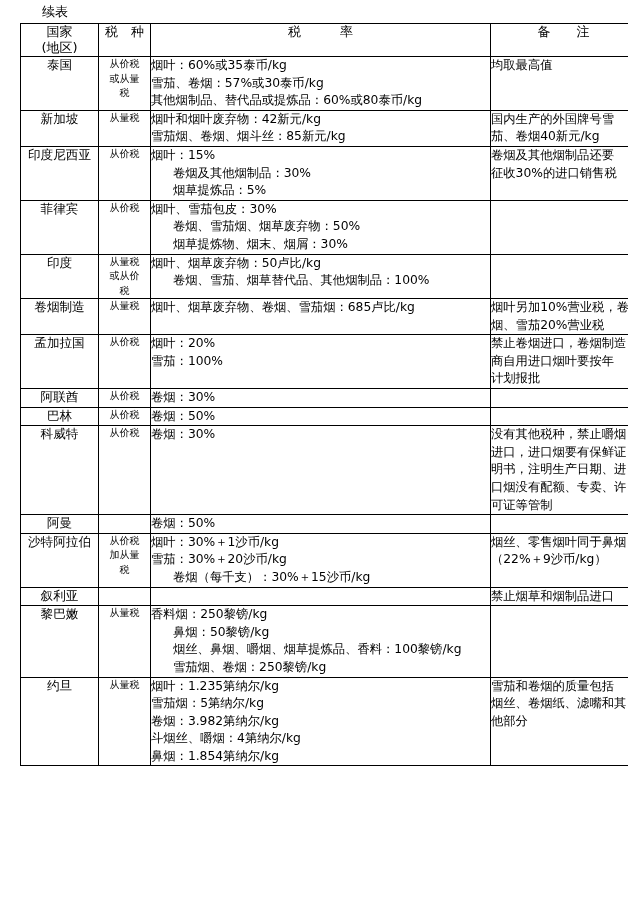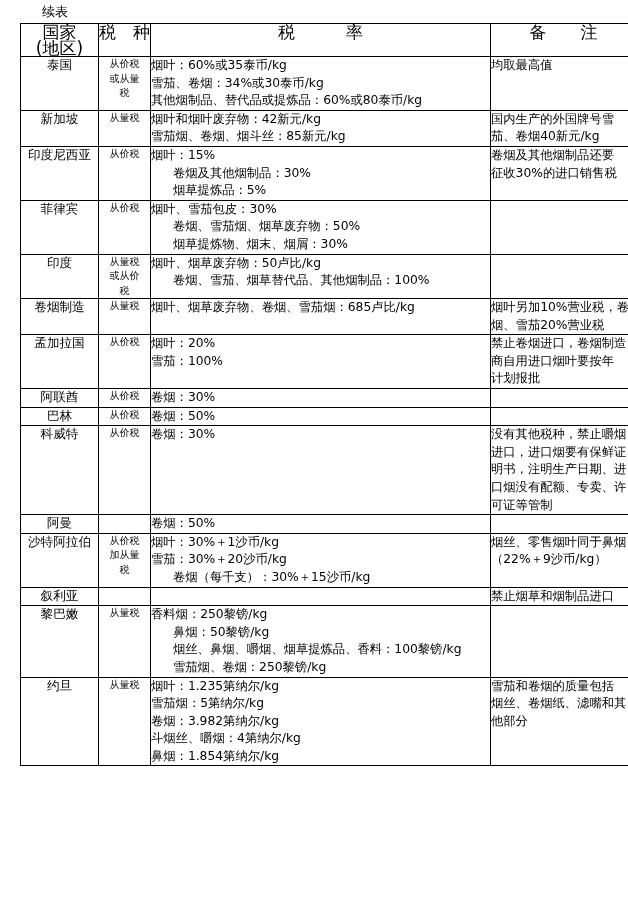--- a/index.html
+++ b/index.html
@@ -41,21 +41,21 @@
   table.tbl {
     border: 1.3px solid #000;
   }
   col.c-country { width: 78px; }
   col.c-type    { width: 52px; }
   col.c-rate    { width: 340px; }
   col.c-note    { width: 146px; }
 
   thead td {
     text-align: center;
-    font-size: 17px;
+    font-size: 13px;
     line-height: 16px;
     padding: 4px 2px 5px;
   }
   .hdr-country { white-space: pre-line; }
 
   td.country {
     text-align: center;
     vertical-align: middle;
     font-size: 12.6px;
     line-height: 15px;
@@ -110,21 +110,21 @@
     <tbody id="tbody">
         <tr>
           <td class="country"><span>泰国</span></td>
           <td class="type">
             <span class="tvert">从价税</span>
             <span class="tvert">或从量</span>
             <span class="tvert">税</span>
           </td>
           <td class="rate">
             <div class="line">烟叶：60%或35泰币/kg</div>
-            <div class="line">雪茄、卷烟：34%或30泰币/kg</div>
+            <div class="line">雪茄、卷烟：57%或30泰币/kg</div>
             <div class="line">其他烟制品、替代品或提炼品：60%或80泰币/kg</div>
           </td>
           <td class="note">
             <div class="nline">均取最高值</div>
           </td>
         </tr>
         <tr>
           <td class="country"><span>新加坡</span></td>
           <td class="type">
             <span class="tvert">从量税</span>

